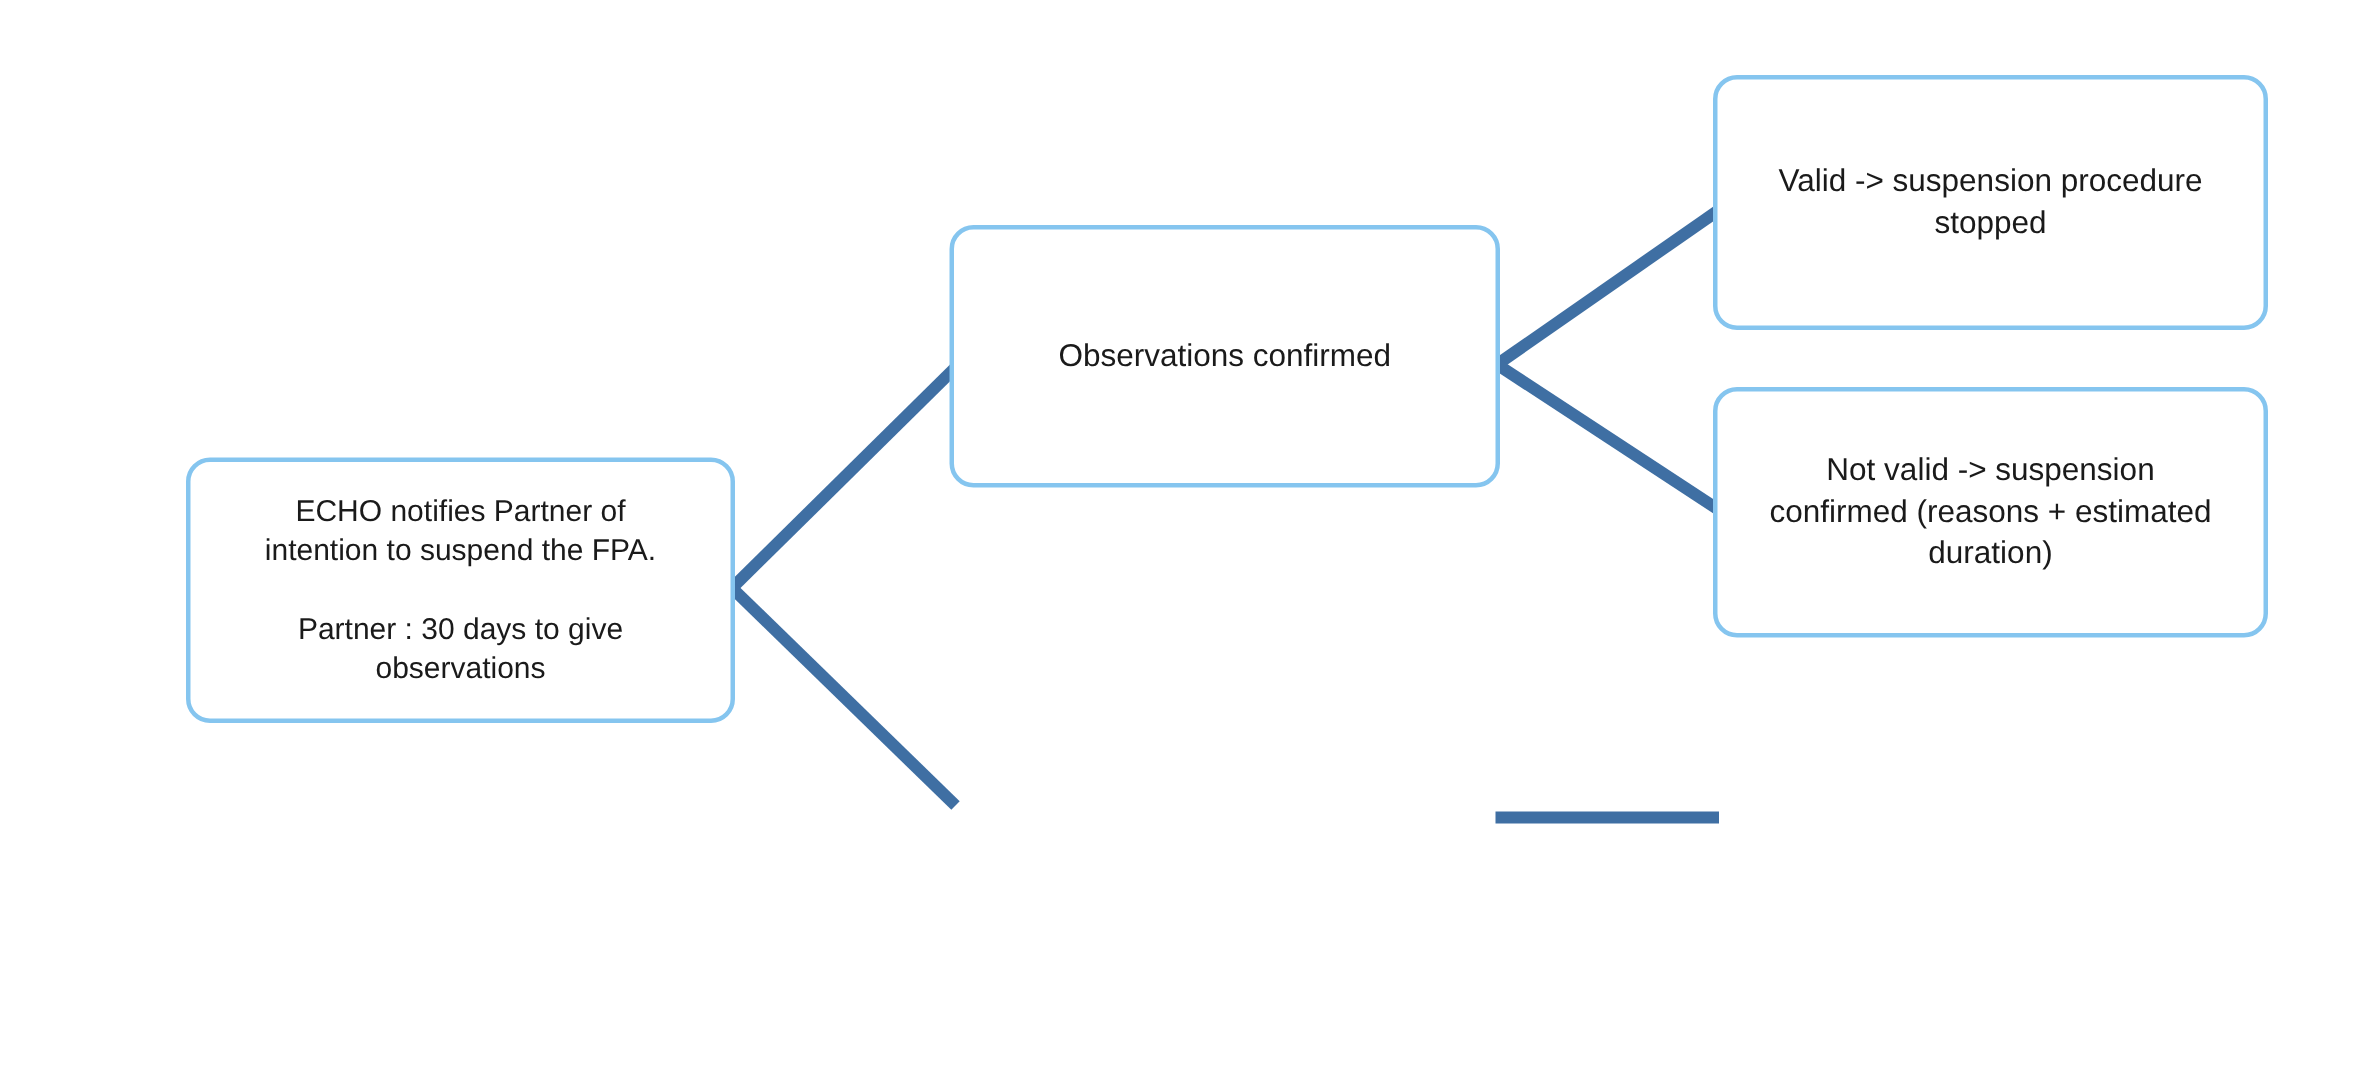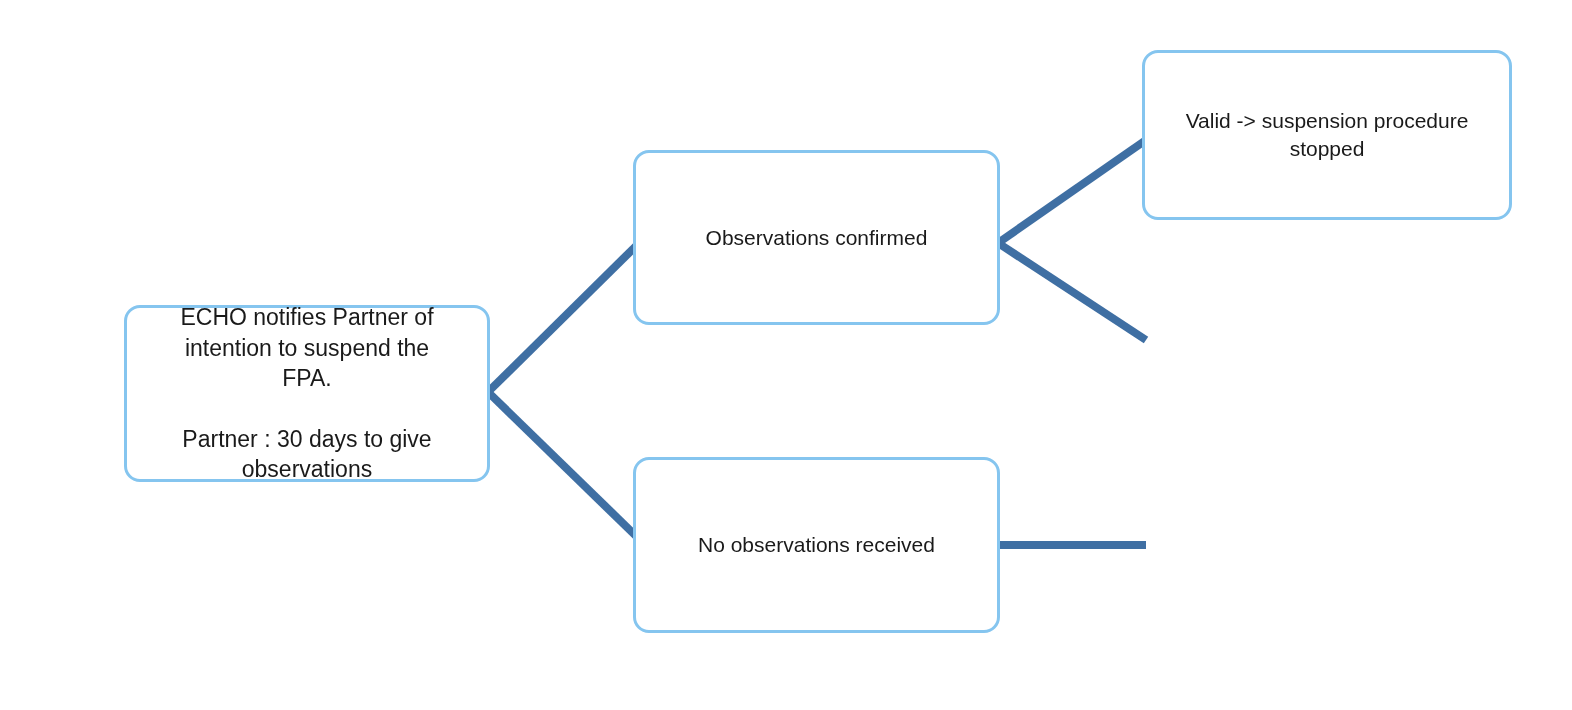--- a/index.html
+++ b/index.html
@@ -42,21 +42,21 @@
     font-size: 21px;
     line-height: 1.32;
     padding: 6px 30px;
   }
   .node .node-text {
     display: block;
     width: 100%;
     white-space: pre-line;
   }
   
-  #node-notify      { left: 124px; top: 305px; width: 366px; height: 177px; font-size: 23px; }
+  #node-notify      { left: 124px; top: 305px; width: 366px; height: 177px; font-size: 20px; }
   #node-obs-yes     { left: 633px; top: 150px; width: 367px; height: 175px; }
   #node-obs-no      { left: 633px; top: 457px; width: 367px; height: 176px; }
   #node-valid       { left: 1142px; top: 50px;  width: 370px; height: 170px; }
   #node-not-valid   { left: 1142px; top: 258px; width: 370px; height: 167px; }
   #node-susp-conf   { left: 1142px; top: 457px; width: 370px; height: 176px; }
 </style>
 </head>
 <body>
 
 <div id="canvas">
@@ -75,23 +75,23 @@
   <div class="node" id="node-notify">
     <span class="node-text">ECHO  notifies Partner of intention to suspend the FPA.
 
 Partner : 30 days to give observations</span>
   </div>
 
   <div class="node" id="node-obs-yes">
     <span class="node-text">Observations confirmed</span>
   </div>
 
-  <div class="node" id="node-obs-no">
-    <span class="node-text">No observations received</span>
-  </div>
 
   <div class="node" id="node-valid">
     <span class="node-text">Valid  -&gt; suspension procedure stopped</span>
   </div>
 
+  <div class="node" id="node-not-valid">
+    <span class="node-text">Not valid  -&gt; suspension confirmed (reasons + estimated duration)</span>
+  </div>
 
 
 </div>
 
 </body></html>

